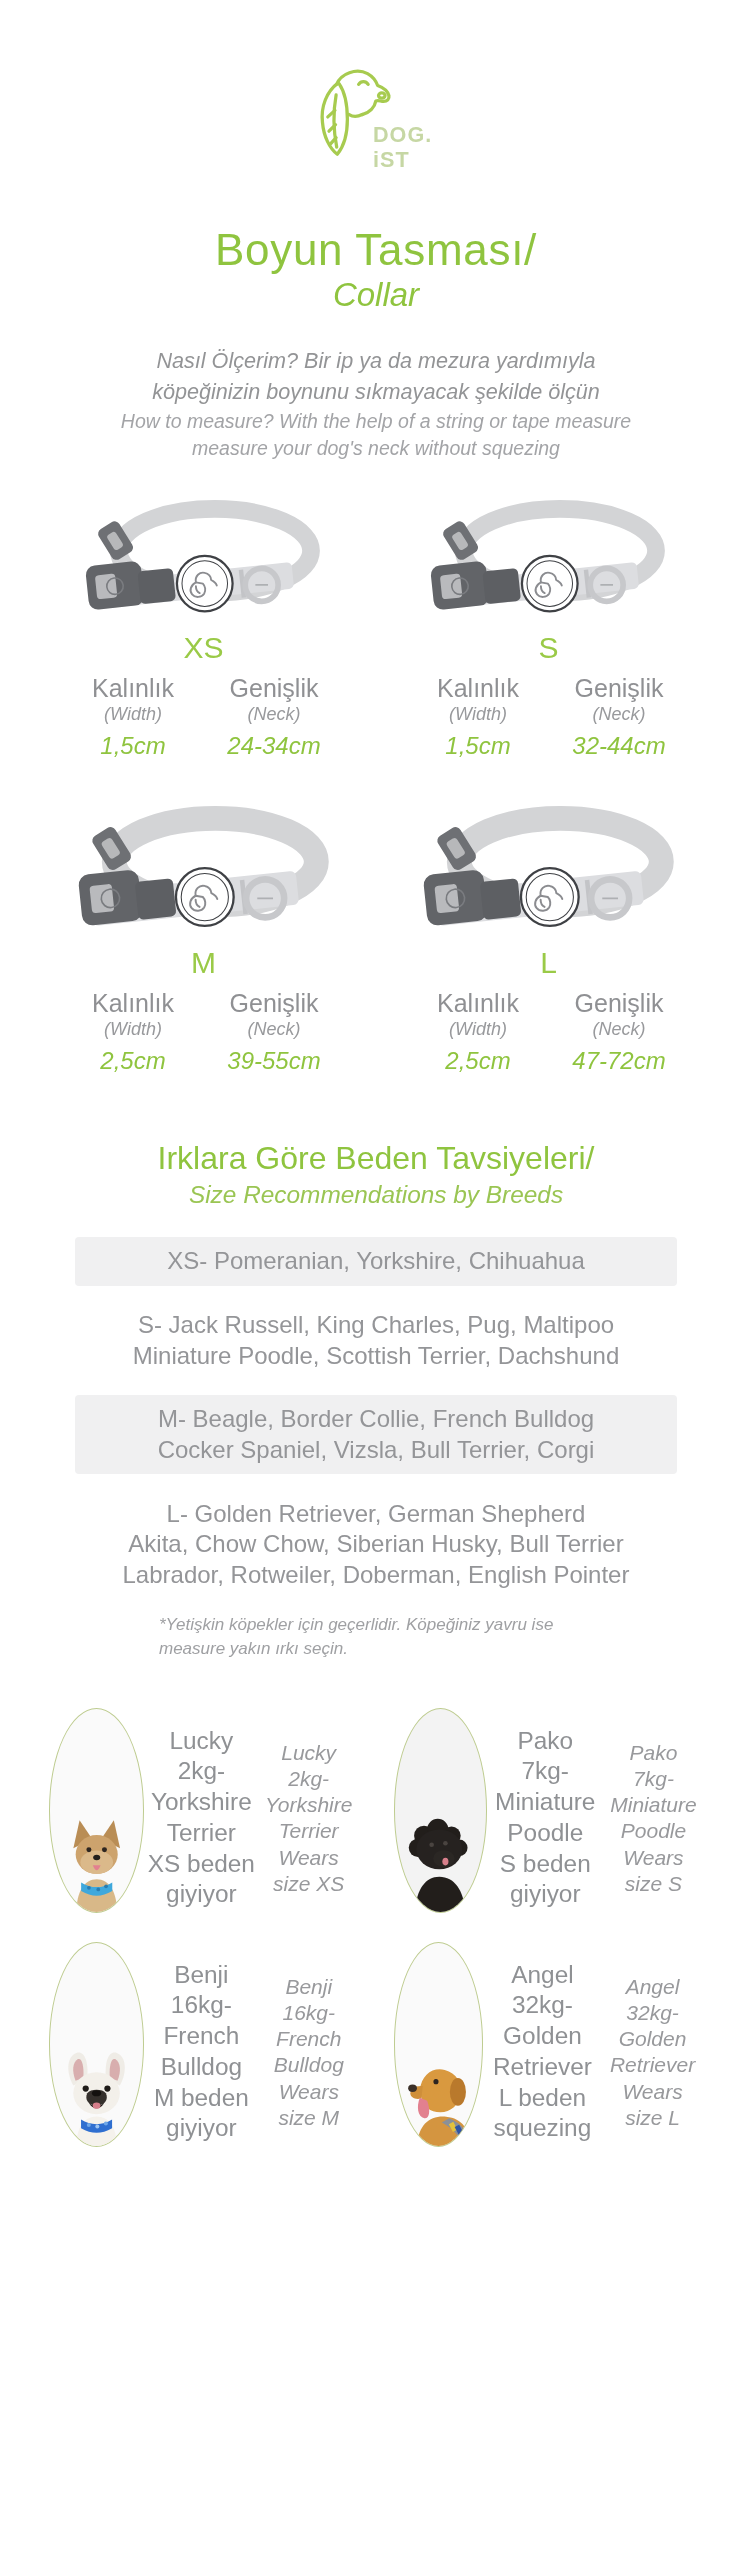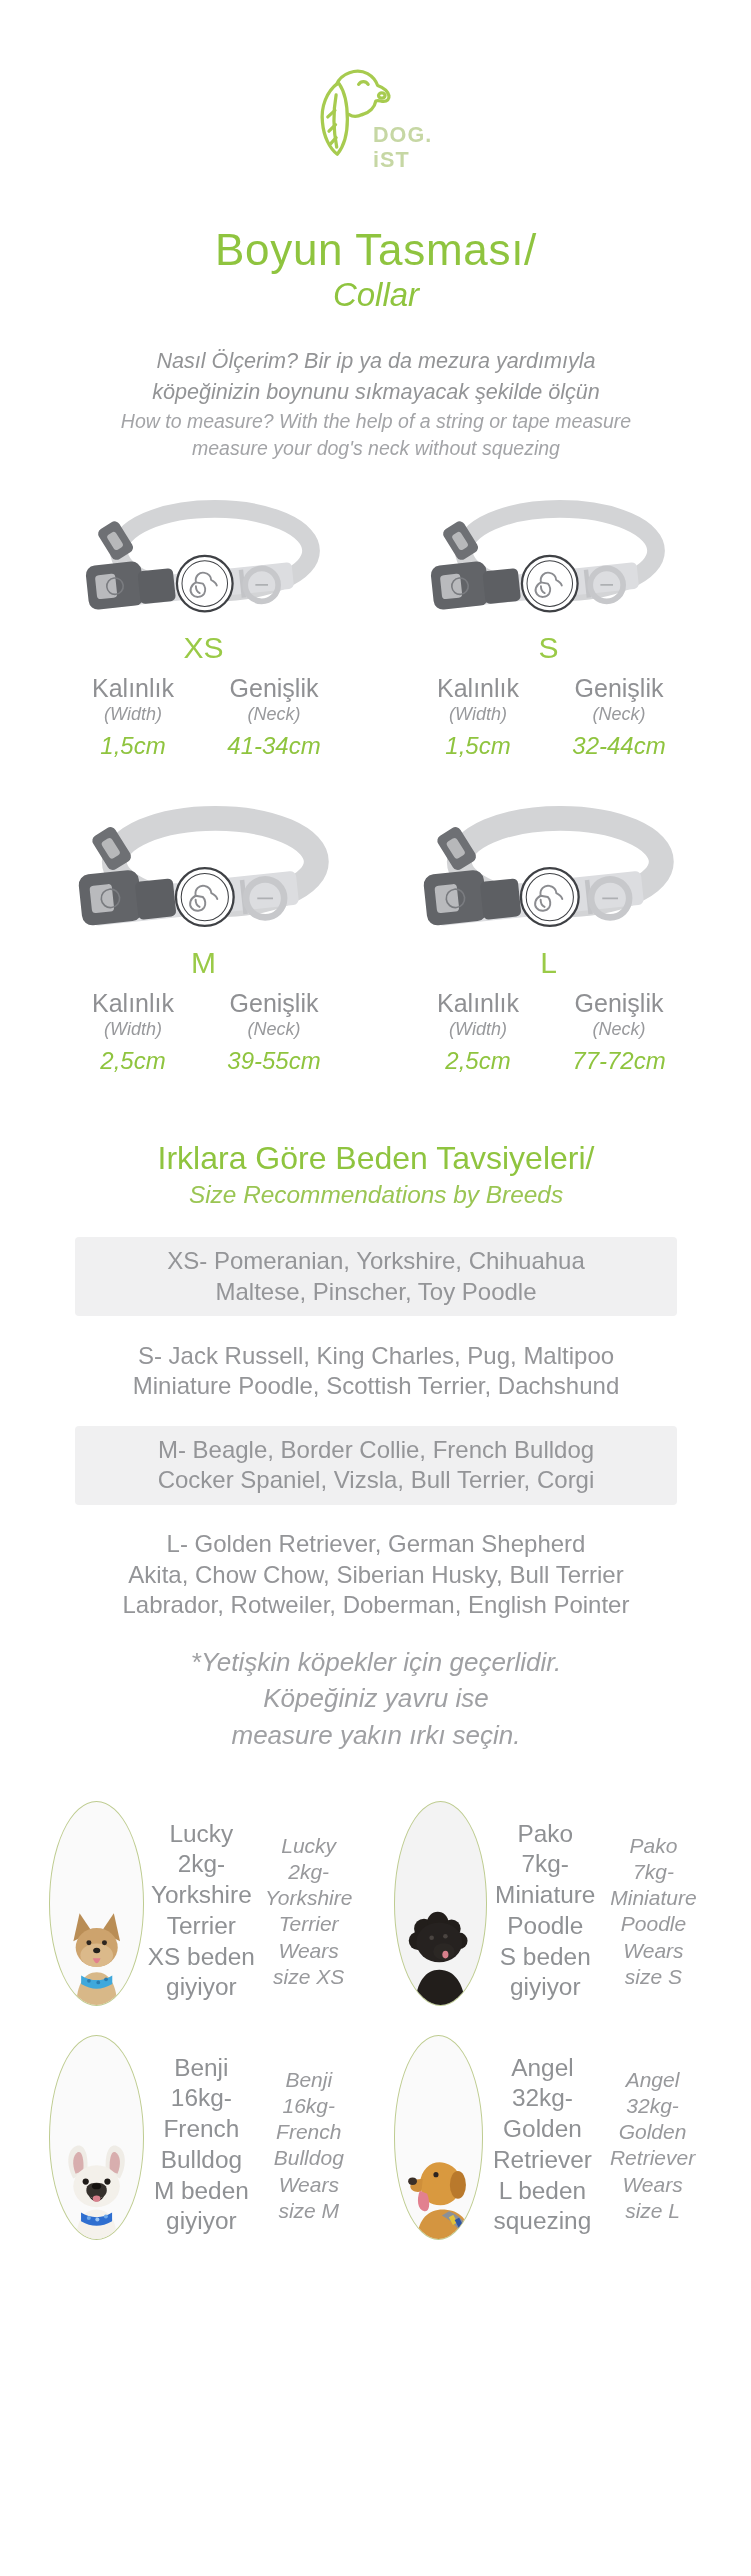--- a/index.html
+++ b/index.html
@@ -38,22 +38,22 @@
   .meas-sub   { font-size:18px; font-style:italic; color:#98999c; margin-top:1.4px; }
   .meas-value { font-size:24px; font-style:italic; color:#8fc43f; margin-top:7px; }
 
   
   .breeds-title { margin-top:65px; font-size:32px; color:#8fc43f; }
   .breeds-sub   { margin-top:4.2px;  font-size:24.4px; font-style:italic; color:#9ac553; }
   .breed-rows { margin-top:28px; width:602px; display:flex; flex-direction:column; gap:15.3px; }
   .breed-row { font-size:24px; line-height:1.27; color:#949598; text-align:center;
                padding:9px 5.6px; border-radius:4px; }
   .breed-row.hl { background:#f0f0f1; }
-  .note { margin-top:14px; width:434px; font-size:26px; font-style:italic;
-          color:#9fa0a3; line-height:1.42; text-align:center; }
+  .note { margin-top:14px; width:434px; font-size:17px; font-style:italic;
+          color:#9fa0a3; line-height:1.42; text-align:left; }
 
   
   .dogs-grid { margin-top:47px; display:grid; grid-template-columns:310px 310px;
                column-gap:35px; row-gap:29px; }
   .dog-cell { display:flex; flex-direction:row; align-items:center; }
   .photo { width:187px; height:203px; border-radius:50%; border:1.4px solid #becc90;
            overflow:hidden; background:#fafafa; }
   .photo.gray { background:#f3f3f3; }
   .photo svg { width:100%; height:100%; display:block; }
   .dog-caption    { margin-top:14px; text-align:center; font-size:24.4px; color:#8f9194; line-height:1.26; }
@@ -145,21 +145,21 @@
       <div class="size-label">XS</div>
       <div class="meas-row">
         <div class="meas-col">
           <div class="meas-label">Kalınlık</div>
           <div class="meas-sub">(Width)</div>
           <div class="meas-value">1,5cm</div>
         </div>
         <div class="meas-col">
           <div class="meas-label">Genişlik</div>
           <div class="meas-sub">(Neck)</div>
-          <div class="meas-value">41-34cm</div>
+          <div class="meas-value">24-34cm</div>
         </div>
       </div>
     </div>
 
     <div class="size-cell">
       <svg class="collar-svg" viewBox="0 0 420 215">
           <use href="#collar-s"></use>
         </svg>
       <div class="size-label">S</div>
       <div class="meas-row">
@@ -202,33 +202,32 @@
       <div class="size-label">L</div>
       <div class="meas-row">
         <div class="meas-col">
           <div class="meas-label">Kalınlık</div>
           <div class="meas-sub">(Width)</div>
           <div class="meas-value">2,5cm</div>
         </div>
         <div class="meas-col">
           <div class="meas-label">Genişlik</div>
           <div class="meas-sub">(Neck)</div>
-          <div class="meas-value">77-72cm</div>
+          <div class="meas-value">47-72cm</div>
         </div>
       </div>
     </div>
   </section>
 
   <div class="breeds-title">Irklara Göre Beden Tavsiyeleri/</div>
   <div class="breeds-sub">Size Recommendations by Breeds</div>
 
   <section class="breed-rows">
     <div class="breed-row hl">
       <div>XS- Pomeranian, Yorkshire, Chihuahua</div>
-      <div>Maltese, Pinscher, Toy Poodle</div>
     </div>
     <div class="breed-row">
       <div>S- Jack Russell, King Charles, Pug, Maltipoo</div>
       <div>Miniature Poodle, Scottish Terrier, Dachshund</div>
     </div>
     <div class="breed-row hl">
       <div>M- Beagle, Border Collie, French Bulldog</div>
       <div>Cocker Spaniel, Vizsla, Bull Terrier, Corgi</div>
     </div>
     <div class="breed-row">

